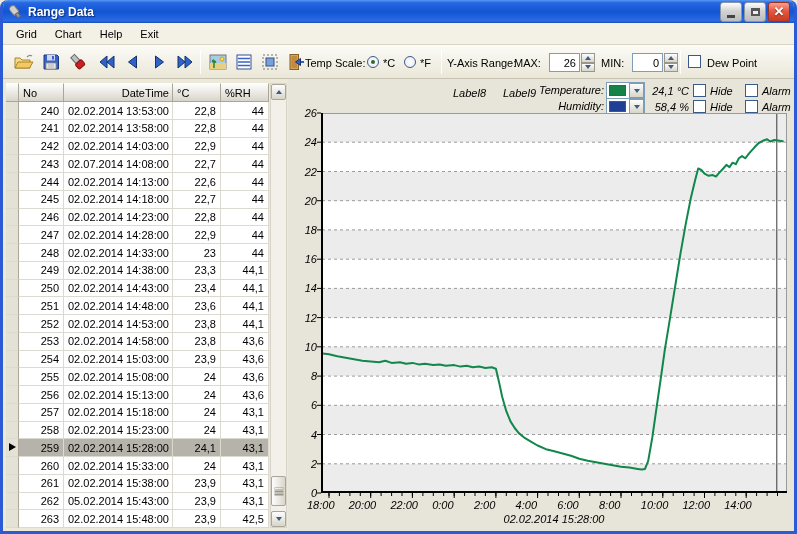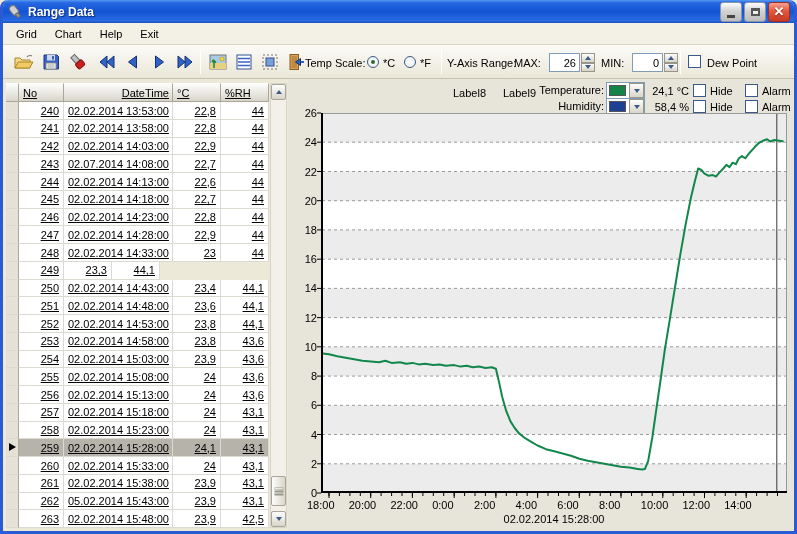--- a/index.html
+++ b/index.html
@@ -44,21 +44,21 @@
   .spin-box { width:31px; height:19px; background:#fff; border:1px solid #7f9db9; text-align:right; padding:3px 3px 0 0; }
   .spin-arrows { width:14px; height:19px; display:flex; flex-direction:column; margin-left:1px; }
   .spin-arrows span { flex:1; border:1px solid #9a968a; background:linear-gradient(180deg,#fdfdfd,#d8d5c8);
                       display:flex; align-items:center; justify-content:center; }
   .tri-up { width:0; height:0; border-left:3px solid transparent; border-right:3px solid transparent; border-bottom:4px solid #3c5a8a; }
   .tri-dn { width:0; height:0; border-left:3px solid transparent; border-right:3px solid transparent; border-top:4px solid #3c5a8a; }
   .toolbar .xp-check { position:absolute; top:10px; }
 
   
   .grid-area { position:absolute; left:3px; top:83px; width:263px; }
-  .grid-row, .grid-head { display:flex;text-decoration:underline; }
+  .grid-row, .grid-head { display:flex; }
   .grid-head .cell { background:linear-gradient(180deg,#fdfdfd,#e7e5de 60%,#d7d4ca);
                      border-right:1px solid #aba69a; border-bottom:1px solid #aba69a; border-top:1px solid #fff;
                      padding:3px 3px 0 4px; height:19px; }
   .cell { overflow:hidden; white-space:nowrap; }
   .grid-row .cell { height:17.75px; border-right:1px solid #dcd9d1; border-bottom:1px solid #dcd9d1;
                     padding:2.5px 4px 0 4px; background:#fff; }
   .c-gut { width:13px; }
   .grid-row .c-gut { background:#e4e1d5; border-right:1px solid #aba69a; position:relative; }
   .c-no { width:45px; }
   .c-dt { width:109px;text-align:right; }
@@ -74,21 +74,21 @@
   .vscroll { position:absolute; left:267px; top:83px; width:17px; height:445px; background:#f2f0e9; border:1px solid #d8d5c8; }
   .sbtn { position:absolute; left:0; width:15px; height:16px; background:linear-gradient(180deg,#fdfdfd,#d8d5c8);
           border:1px solid #a9a59a; border-radius:2px; display:flex; align-items:center; justify-content:center; }
   .sb-up { top:0; } .sb-dn { bottom:0; }
   .sthumb { position:absolute; left:0; top:392px; width:15px; height:30px;
             background:linear-gradient(90deg,#fdfdfd,#d9d6ca); border:1px solid #a9a59a; border-radius:2px; }
   .sthumb::after { content:""; position:absolute; left:3px; top:11px; width:8px; height:1px;
                    box-shadow:0 0 0 0.5px #9a968a, 0 3px 0 0.5px #9a968a, 0 6px 0 0.5px #9a968a; }
 
   
-  .chart-panel { position:absolute; left:285px; top:79px; width:509px; height:452px; background:#e7e5d9; }
+  .chart-panel { position:absolute; left:285px; top:79px; width:509px; height:452px; background:#e7e5d9;font-style:italic; }
   .lg-abs { position:absolute; white-space:nowrap; }
   .combo { position:absolute; width:39px; height:17px; background:#fff; border:1px solid #7f9db9; display:flex; }
   .combo .swatch { width:17px; height:11px; margin:2px 0 0 2px; border:1px solid #555; }
   .combo .drop { margin-left:auto; width:15px; height:15px; background:linear-gradient(180deg,#fdfdfd,#d8d5c8);
                  border:1px solid #9a968a; display:flex; align-items:center; justify-content:center; }
   .chart-panel .xp-check { position:absolute; }
 
   .plot-wrap { position:absolute; left:33px; top:34px; width:466px; height:380px; background:#fff; }
   .plot-wrap svg { overflow:visible; display:block; }
   .tick-label-x { position:absolute; width:44px; text-align:left; top:420px; }
@@ -306,20 +306,21 @@
         <div class="grid-row">
           <div class="cell c-gut"></div>
           <div class="cell c-no num">248</div>
           <div class="cell c-dt">02.02.2014 14:33:00</div>
           <div class="cell c-c num">23</div>
           <div class="cell c-rh num">44</div>
         </div>
         <div class="grid-row">
           <div class="cell c-gut"></div>
           <div class="cell c-no num">249</div>
+          <div class="cell c-dt">02.02.2014 14:38:00</div>
           <div class="cell c-c num">23,3</div>
           <div class="cell c-rh num">44,1</div>
         </div>
         <div class="grid-row">
           <div class="cell c-gut"></div>
           <div class="cell c-no num">250</div>
           <div class="cell c-dt">02.02.2014 14:43:00</div>
           <div class="cell c-c num">23,4</div>
           <div class="cell c-rh num">44,1</div>
         </div>

